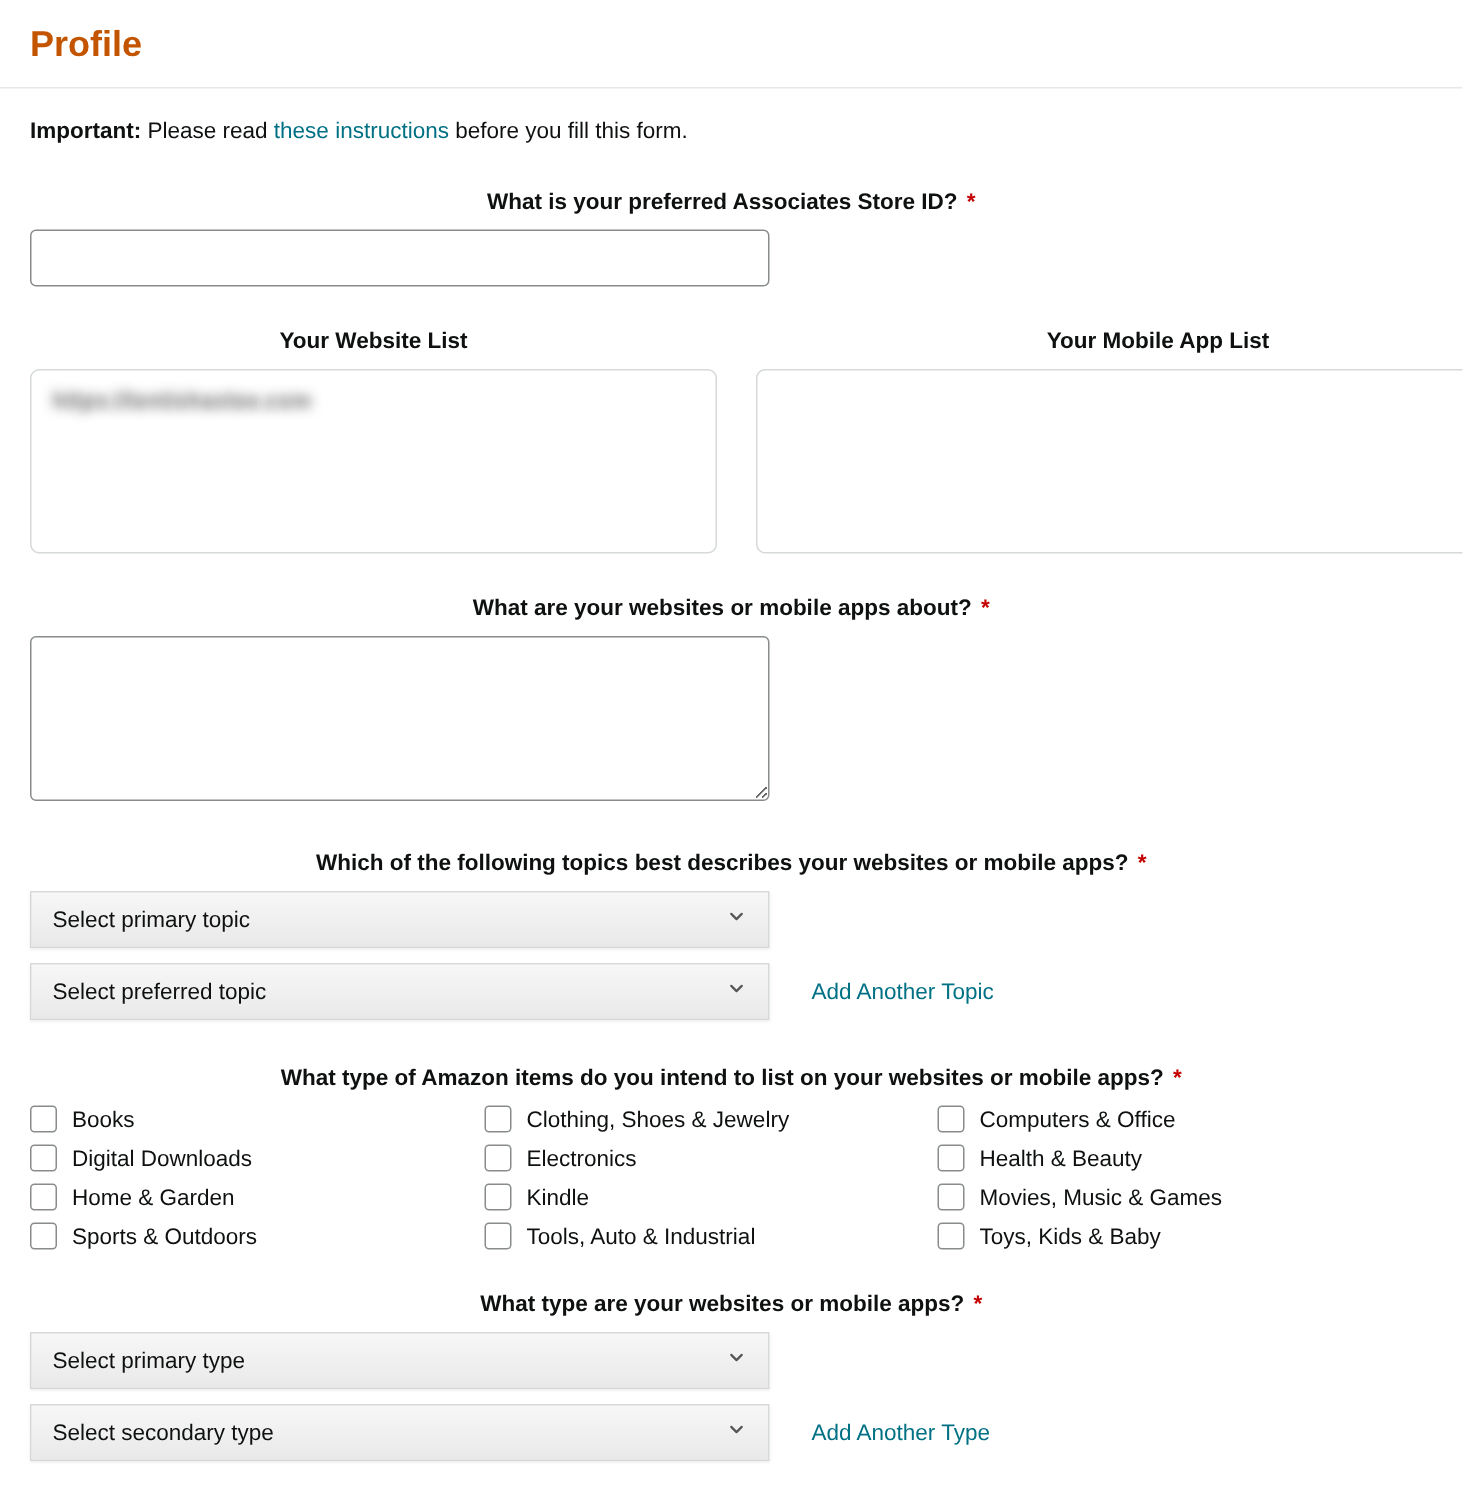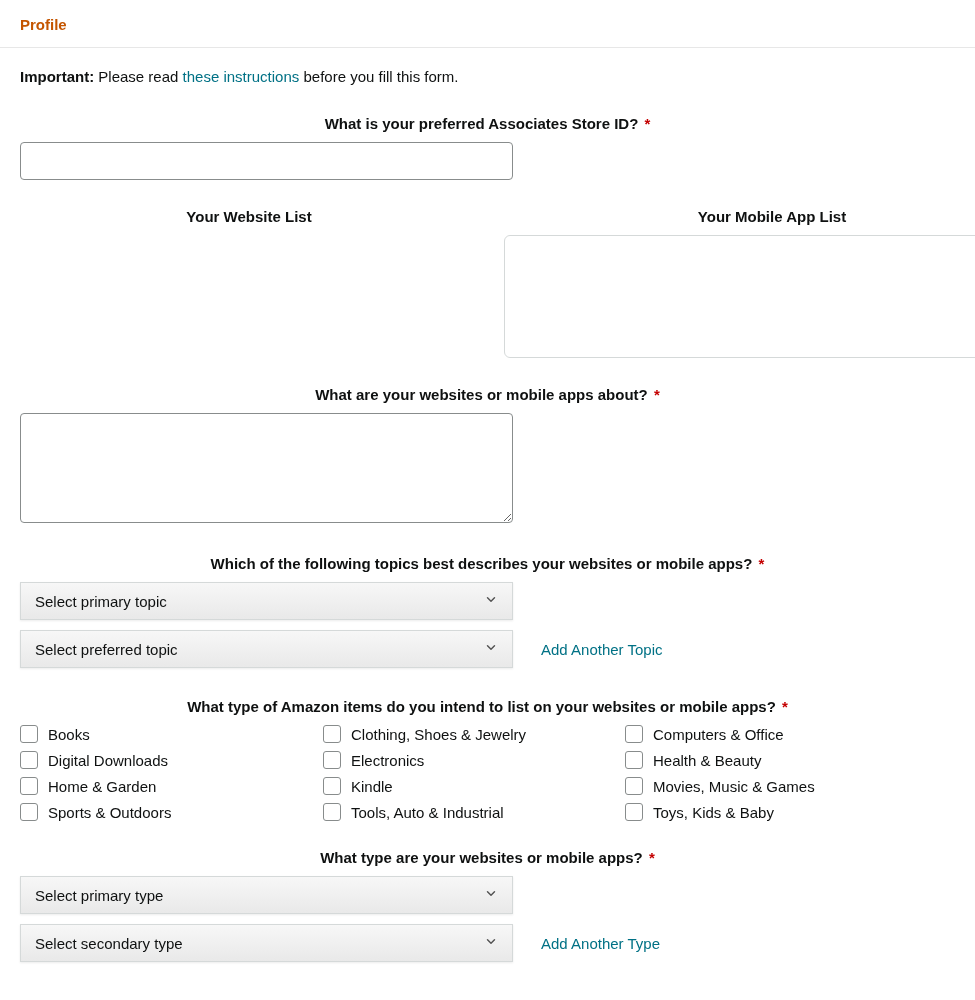--- a/index.html
+++ b/index.html
@@ -8,21 +8,21 @@
       color: #0f1111;
       background: #fff;
       width: 975px;
     }
     .header {
       padding: 16px 20px 14px 20px;
       border-bottom: 1px solid #e7e7e7;
     }
     .header-title {
       color: #c45500;
-      font-size: 15px;
+      font-size: 24px;
       font-weight: 700;
     }
     .content {
       padding: 20px;
     }
     .instructions-line {
       font-size: 15px;
       margin-bottom: 30px;
     }
     .instructions-line strong { font-weight: 700; }
@@ -167,20 +167,23 @@
   <div class="section">
     <label class="field-label">
       <span>What is your preferred Associates Store ID? </span><span class="required">*</span>
     </label>
     <input type="text" class="text-input" value="" style="">
   </div>
 
   <div class="section two-col">
     <div class="col col-left">
       <label class="field-label">Your Website List</label>
+      <div class="list-box">
+        <span class="blurred">https://tentishaxtee.com</span>
+      </div>
     </div>
     <div class="col col-right">
       <label class="field-label">Your Mobile App List</label>
       <div class="list-box">
         <span></span>
       </div>
     </div>
   </div>
 
   <div class="section">

